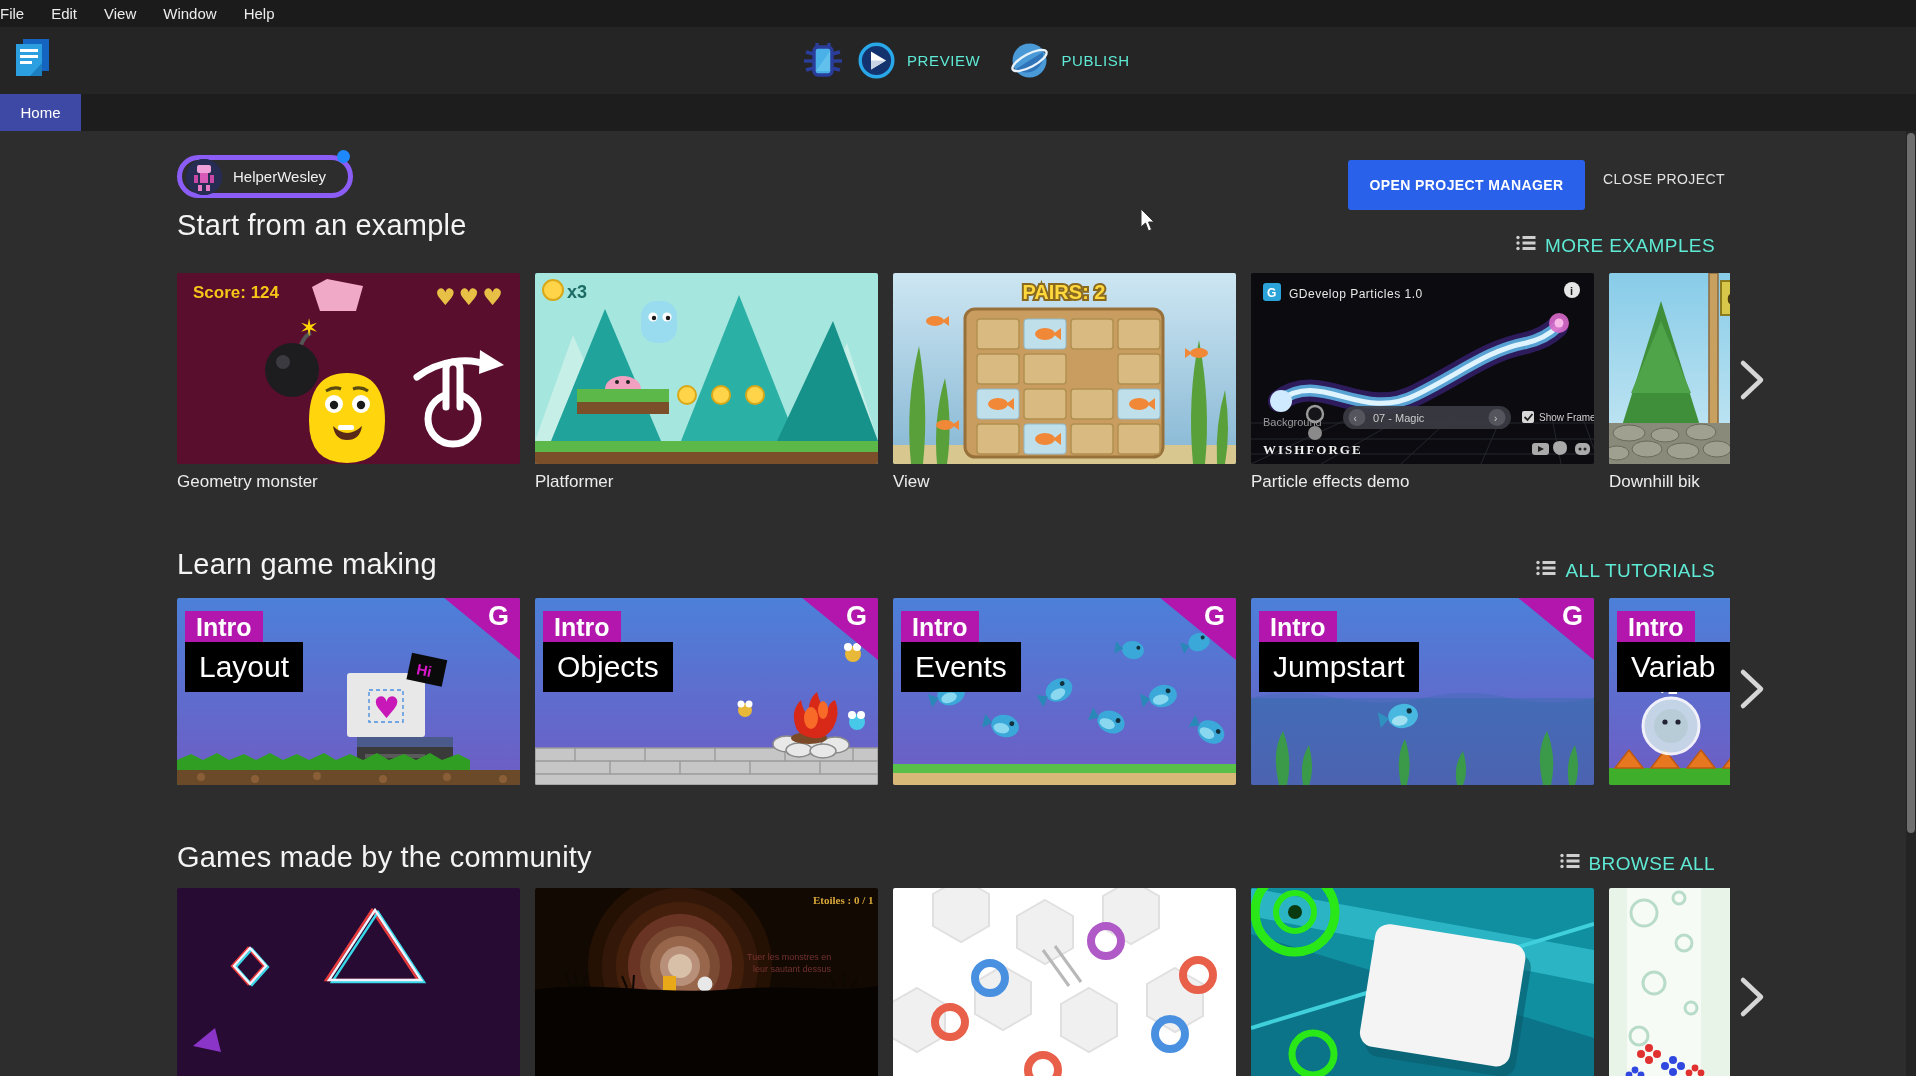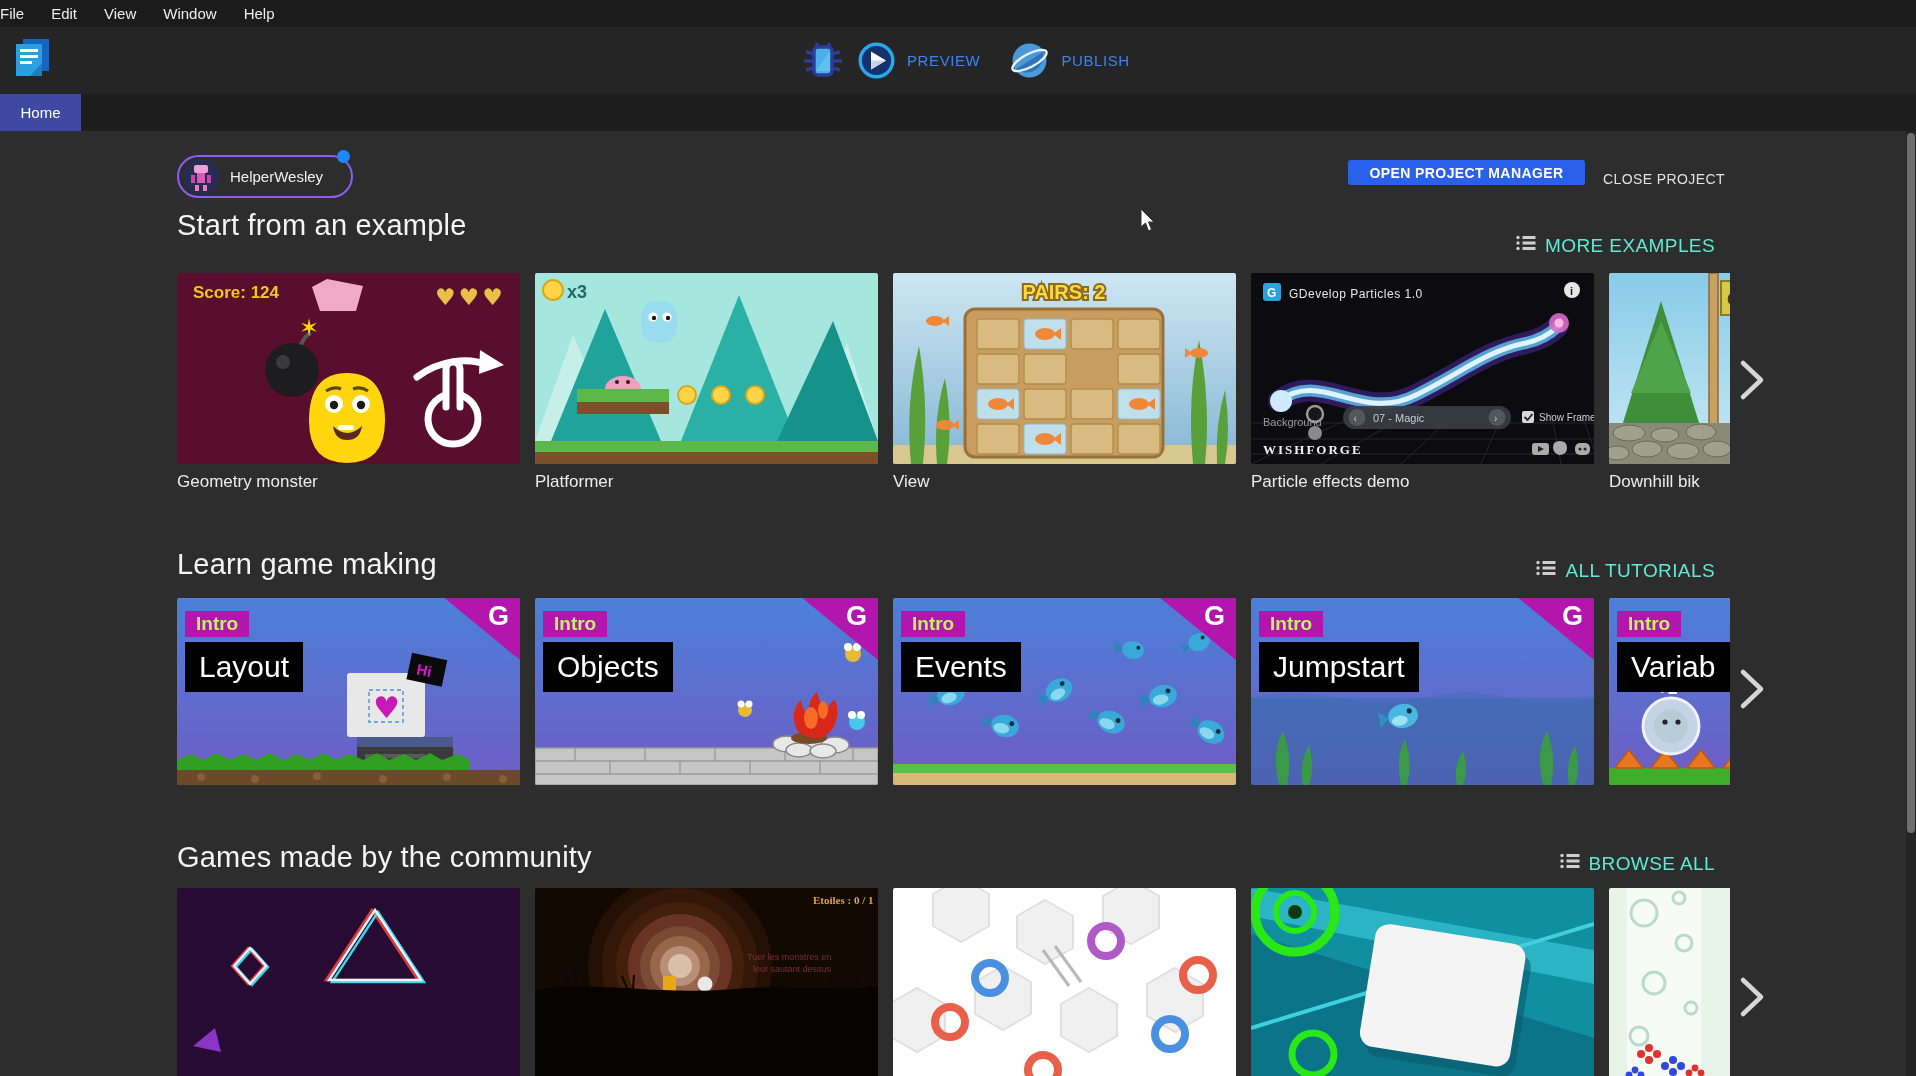--- a/index.html
+++ b/index.html
@@ -8,36 +8,36 @@
   #app{position:relative;width:1916px;height:1076px;overflow:hidden;background:#2d2d2d}
   .abs{position:absolute}
 
   
   .menubar{height:27px;background:#1b1b1b;display:flex;align-items:center;gap:27px;}
   .menu-item{color:#ececec;font-size:15px;cursor:default}
 
   
   .toolbar{height:67px;background:#252526;position:relative}
   .tb-center{position:absolute;left:800px;top:0;height:67px;display:flex;align-items:center;gap:12px}
-  .tb-label{color:#3b82f6;font-size:15px;letter-spacing:.6px;margin-right:18px}
+  .tb-label{color:#5eead4;font-size:15px;letter-spacing:.6px;margin-right:18px}
 
   
   .tabbar{height:37px;background:#1d1d1d;position:relative}
   .tab-home{position:absolute;left:0;top:0;width:81px;height:37px;background:#3d49a5;color:#ffffff;
             display:flex;align-items:center;justify-content:center;font-size:15px}
 
   
   .content{position:relative;height:945px;background:#2d2d2d;overflow:hidden}
 
-  .chip{position:absolute;left:177px;top:24px;height:43px;width:176px;border:2px solid #8b5cf6;
+  .chip{position:absolute;left:177px;top:24px;height:43px;width:176px;border:5px solid #8b5cf6;
         border-radius:22px;display:flex;align-items:center;gap:11px;padding-left:4px;color:#f0f0f0;font-size:15px}
   .avatar{width:36px;height:36px;border-radius:50%;overflow:hidden;background:#272c52;flex:0 0 36px}
   .notif-dot{position:absolute;left:337px;top:19px;width:13px;height:13px;border-radius:50%;background:#1e88ff}
 
-  .btn-primary{position:absolute;left:1348px;top:29px;width:237px;height:25px;background:#2a61ea;color:#fff;
+  .btn-primary{position:absolute;left:1348px;top:29px;width:237px;height:50px;background:#2a61ea;color:#fff;
         display:flex;align-items:center;justify-content:center;font-size:14px;font-weight:600;letter-spacing:.4px;border-radius:3px;cursor:pointer}
   .btn-text{position:absolute;left:1595px;top:29px;height:38px;padding:0 8px;display:flex;align-items:center;
         color:#e2e2e2;font-size:14px;letter-spacing:.4px;cursor:pointer}
 
   .sec-title{position:absolute;left:177px;color:#f4f4f4;font-size:29px;font-weight:400;letter-spacing:.2px}
   .action{position:absolute;right:201px;display:flex;align-items:flex-start;gap:9px;color:#5eead4;font-size:19px;letter-spacing:.4px;cursor:pointer}
 
   .carousel{position:absolute;left:177px;width:1553px;display:flex;gap:15px;overflow:hidden}
   .card{flex:0 0 343px;position:relative;overflow:hidden;border-radius:2px;cursor:pointer}
   .card svg{position:absolute;left:0;top:0}
@@ -48,21 +48,21 @@
   .titles{position:absolute;left:177px;top:341px;display:flex;gap:15px}
   .titles span{flex:0 0 343px;color:#ececec;font-size:17px}
 
   .chev{position:absolute;left:1738px;cursor:pointer}
 
   
   .tcard{background:linear-gradient(180deg,#4c80d9 0%,#5f6ccd 55%,#6f5cc4 100%)}
   .tcorner{position:absolute;right:0;top:0;width:122px;height:100px;background:#b216ac;
            clip-path:polygon(38% 0,100% 0,100% 62%)}
   .glogo{position:absolute;right:11px;top:3px;color:#fff;font-weight:700;font-size:27px}
-  .tbadge{position:absolute;left:8px;top:13px;background:#b216ac;color:#bef264;font-size:19px;font-weight:700;padding:2px 11px}
+  .tbadge{position:absolute;left:8px;top:13px;background:#b216ac;color:#ffffff;font-size:25px;font-weight:700;padding:2px 11px}
   .tword{position:absolute;left:8px;top:44px;background:#000;color:#fff;font-size:30px;font-weight:400;padding:8px 14px;white-space:nowrap}
 
   .scrolltrack{position:absolute;right:0;top:0;width:10px;height:945px;background:#242424}
   .scrollthumb{position:absolute;left:1px;top:2px;width:8px;height:700px;background:#6e6e6e;border-radius:4px}
 
   .ov{position:absolute;z-index:3}
 </style>
 </head>
 <body>
 

